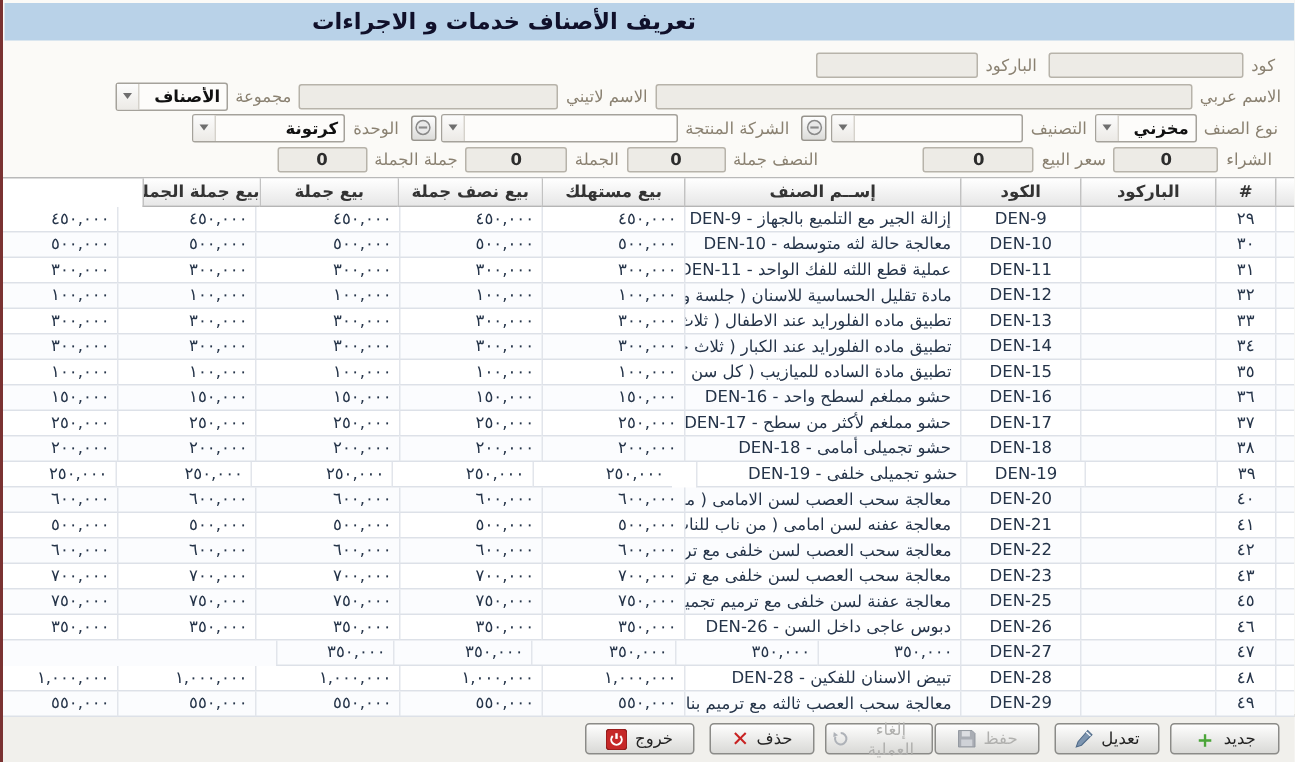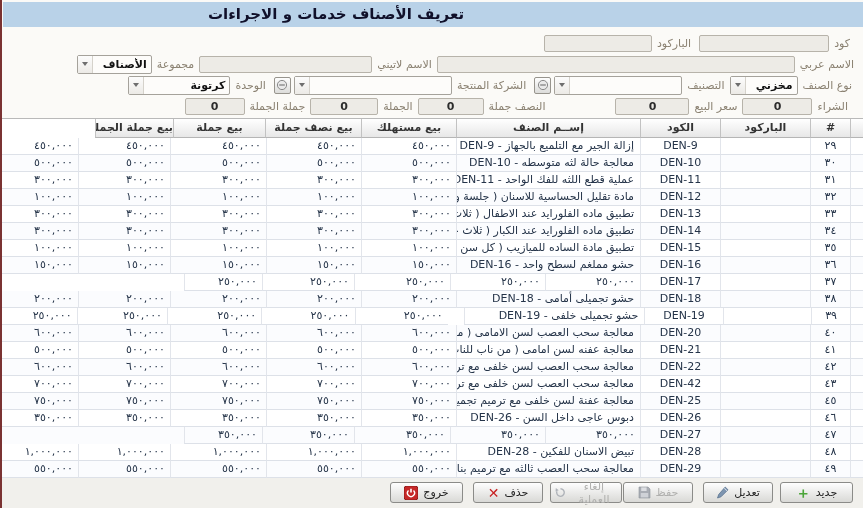--- a/index.html
+++ b/index.html
@@ -258,20 +258,21 @@
           <div class="gcell c-price" style="width: 95px;">١٥٠,٠٠٠</div>
           <div class="gcell c-price" style="width: 96px;">١٥٠,٠٠٠</div>
           <div class="gcell c-price" style="width: 92px;">١٥٠,٠٠٠</div>
           <div class="gcell c-price" style="width: 78px;">١٥٠,٠٠٠</div>
         </div>
         <div class="grid-row">
           <div class="gcell c-ind" style="width: 13px;"></div>
           <div class="gcell c-num" style="width: 40px;">٣٧</div>
           <div class="gcell c-bar" style="width: 90px;"></div>
           <div class="gcell c-code" style="width: 80px;">DEN-17</div>
+          <div class="gcell c-name" style="width: 184px;">حشو مملغم لأكثر من سطح - DEN-17</div>
           <div class="gcell c-price" style="width: 95px;">٢٥٠,٠٠٠</div>
           <div class="gcell c-price" style="width: 95px;">٢٥٠,٠٠٠</div>
           <div class="gcell c-price" style="width: 96px;">٢٥٠,٠٠٠</div>
           <div class="gcell c-price" style="width: 92px;">٢٥٠,٠٠٠</div>
           <div class="gcell c-price" style="width: 78px;">٢٥٠,٠٠٠</div>
         </div>
         <div class="grid-row alt">
           <div class="gcell c-ind" style="width: 13px;"></div>
           <div class="gcell c-num" style="width: 40px;">٣٨</div>
           <div class="gcell c-bar" style="width: 90px;"></div>
@@ -328,21 +329,21 @@
           <div class="gcell c-price" style="width: 95px;">٦٠٠,٠٠٠</div>
           <div class="gcell c-price" style="width: 95px;">٦٠٠,٠٠٠</div>
           <div class="gcell c-price" style="width: 96px;">٦٠٠,٠٠٠</div>
           <div class="gcell c-price" style="width: 92px;">٦٠٠,٠٠٠</div>
           <div class="gcell c-price" style="width: 78px;">٦٠٠,٠٠٠</div>
         </div>
         <div class="grid-row">
           <div class="gcell c-ind" style="width: 13px;"></div>
           <div class="gcell c-num" style="width: 40px;">٤٣</div>
           <div class="gcell c-bar" style="width: 90px;"></div>
-          <div class="gcell c-code" style="width: 80px;">DEN-42</div>
+          <div class="gcell c-code" style="width: 80px;">DEN-23</div>
           <div class="gcell c-name" style="width: 184px;">معالجة سحب العصب لسن خلفى مع ترميم تجميل...</div>
           <div class="gcell c-price" style="width: 95px;">٧٠٠,٠٠٠</div>
           <div class="gcell c-price" style="width: 95px;">٧٠٠,٠٠٠</div>
           <div class="gcell c-price" style="width: 96px;">٧٠٠,٠٠٠</div>
           <div class="gcell c-price" style="width: 92px;">٧٠٠,٠٠٠</div>
           <div class="gcell c-price" style="width: 78px;">٧٠٠,٠٠٠</div>
         </div>
         <div class="grid-row alt">
           <div class="gcell c-ind" style="width: 13px;"></div>
           <div class="gcell c-num" style="width: 40px;">٤٥</div>

